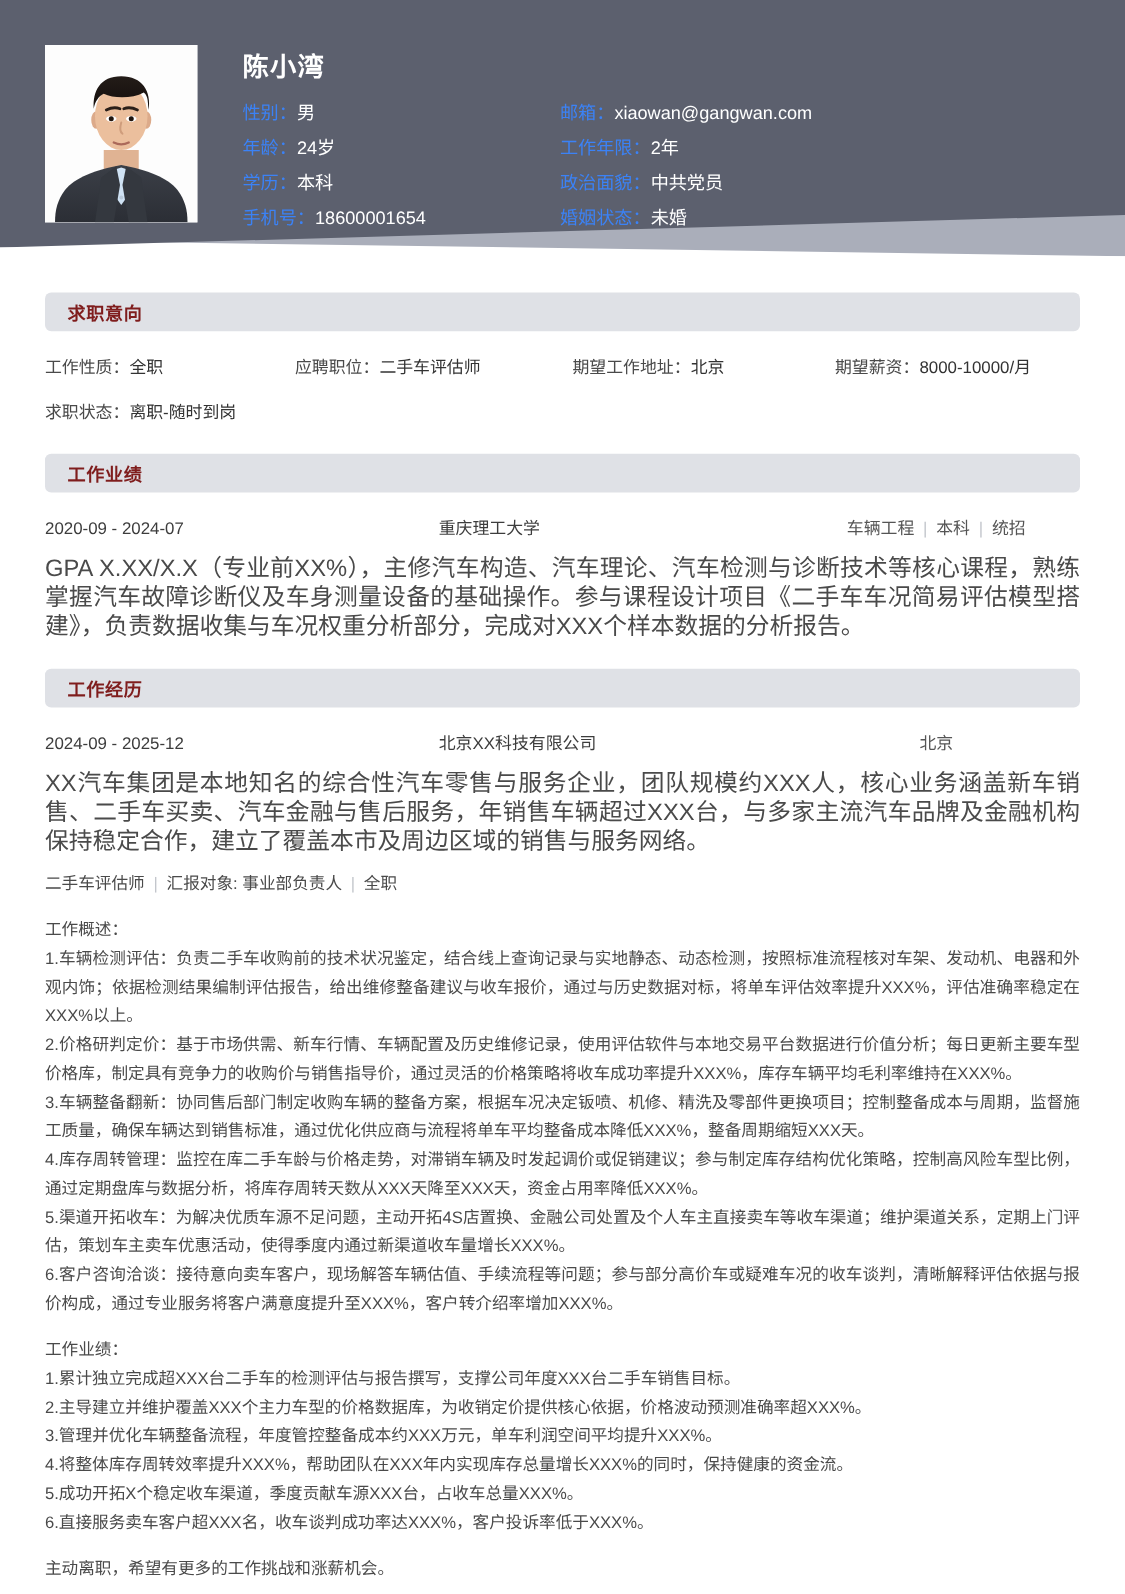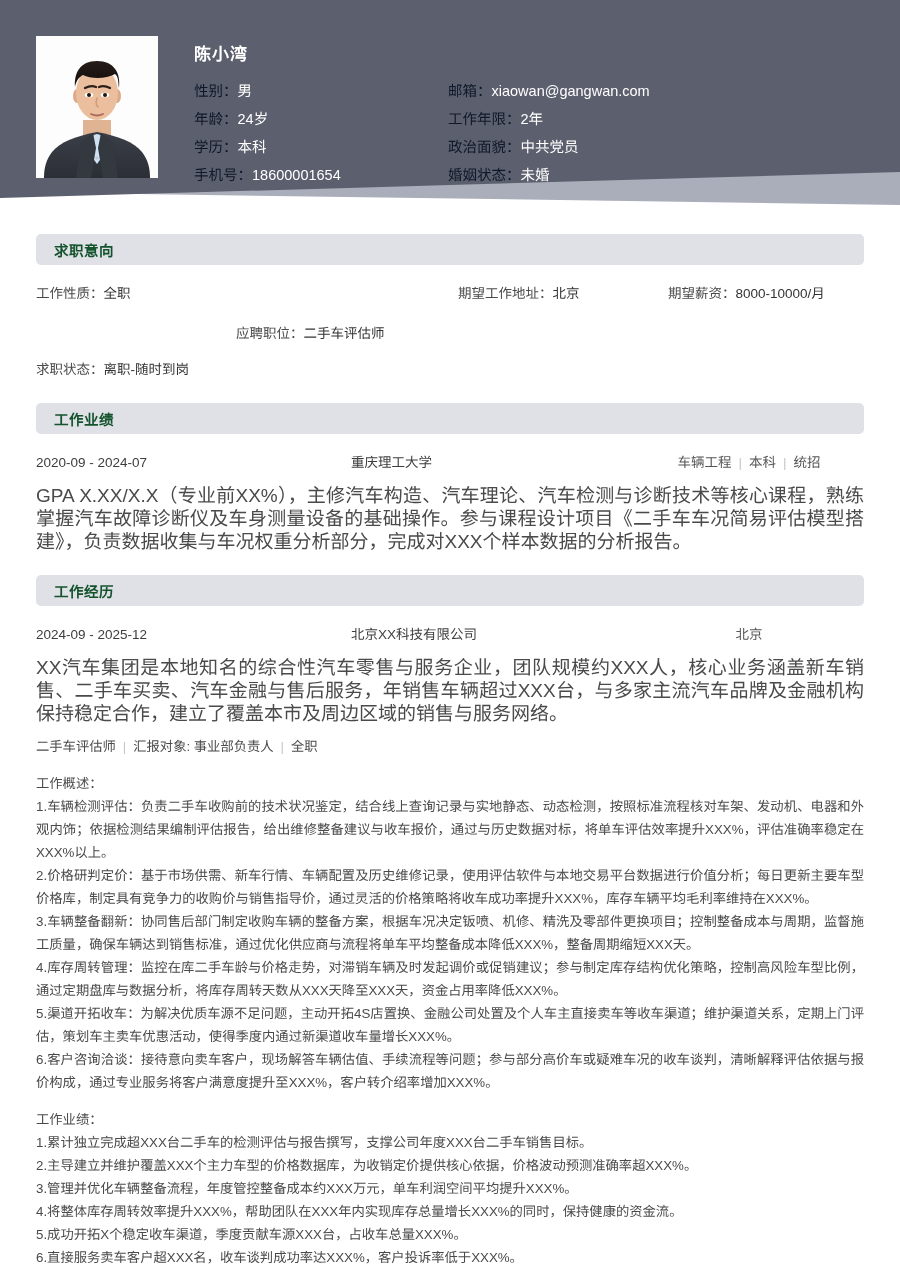--- a/index.html
+++ b/index.html
@@ -38,74 +38,74 @@
     flex:0 0 auto;
     background:#ffffff;
     overflow:hidden;
     position:relative;
   }
   .photo svg{ display:block; width:122px; height:142px; }
 
   .head-text{ margin-left:36px; padding-top:4px; }
   .cand-name{
     color:#ffffff;
-    font-size:17px;
+    font-size:21px;
     font-weight:bold;
     letter-spacing:1px;
     line-height:30px;
     margin-bottom:12px;
   }
   .info-grid{
     display:grid;
     grid-template-columns: 254px auto;
     row-gap:10px;
   }
   .info-cell{
     color:#f2f3f5;
     font-size:14.5px;
     line-height:18px;
     white-space:nowrap;
   }
-  .info-cell .k{ color:#0f172a; }
+  .info-cell .k{ color:#3b82f6; }
   .info-cell .v{ color:#ffffff; }
 
   
   .body-wrap{ padding:0 36px; }
 
   .section-bar{
     background:#dfe1e6;
     border-radius:5px;
     height:31px;
     display:flex;
     align-items:center;
     padding-left:18px;
     margin-bottom:18px;
   }
   .section-bar .title{
-    color:#14532d;
+    color:#7f1d1d;
     font-size:14.5px;
     font-weight:bold;
     letter-spacing:0.5px;
   }
   .section { margin-bottom:22px; }
   .sec-gap-top{ margin-top:28px; }
 
   
   .intent-row{
     display:flex;
     font-size:13.5px;
     color:#4a4a4a;
     line-height:22px;
     margin-bottom:14px;
   }
   .intent-item{ white-space:nowrap; }
   .intent-item .k{ color:#4a4a4a; }
   .intent-item .v{ color:#333333; }
   .w1{ width:200px; }
-  .w2{ width:222px;margin-top:40px; }
+  .w2{ width:222px; }
   .w3{ width:210px; }
 
   
   .meta-row{
     display:flex;
     align-items:baseline;
     font-size:13.5px;
     color:#3d3d3d;
     line-height:22px;
     margin-bottom:10px;

